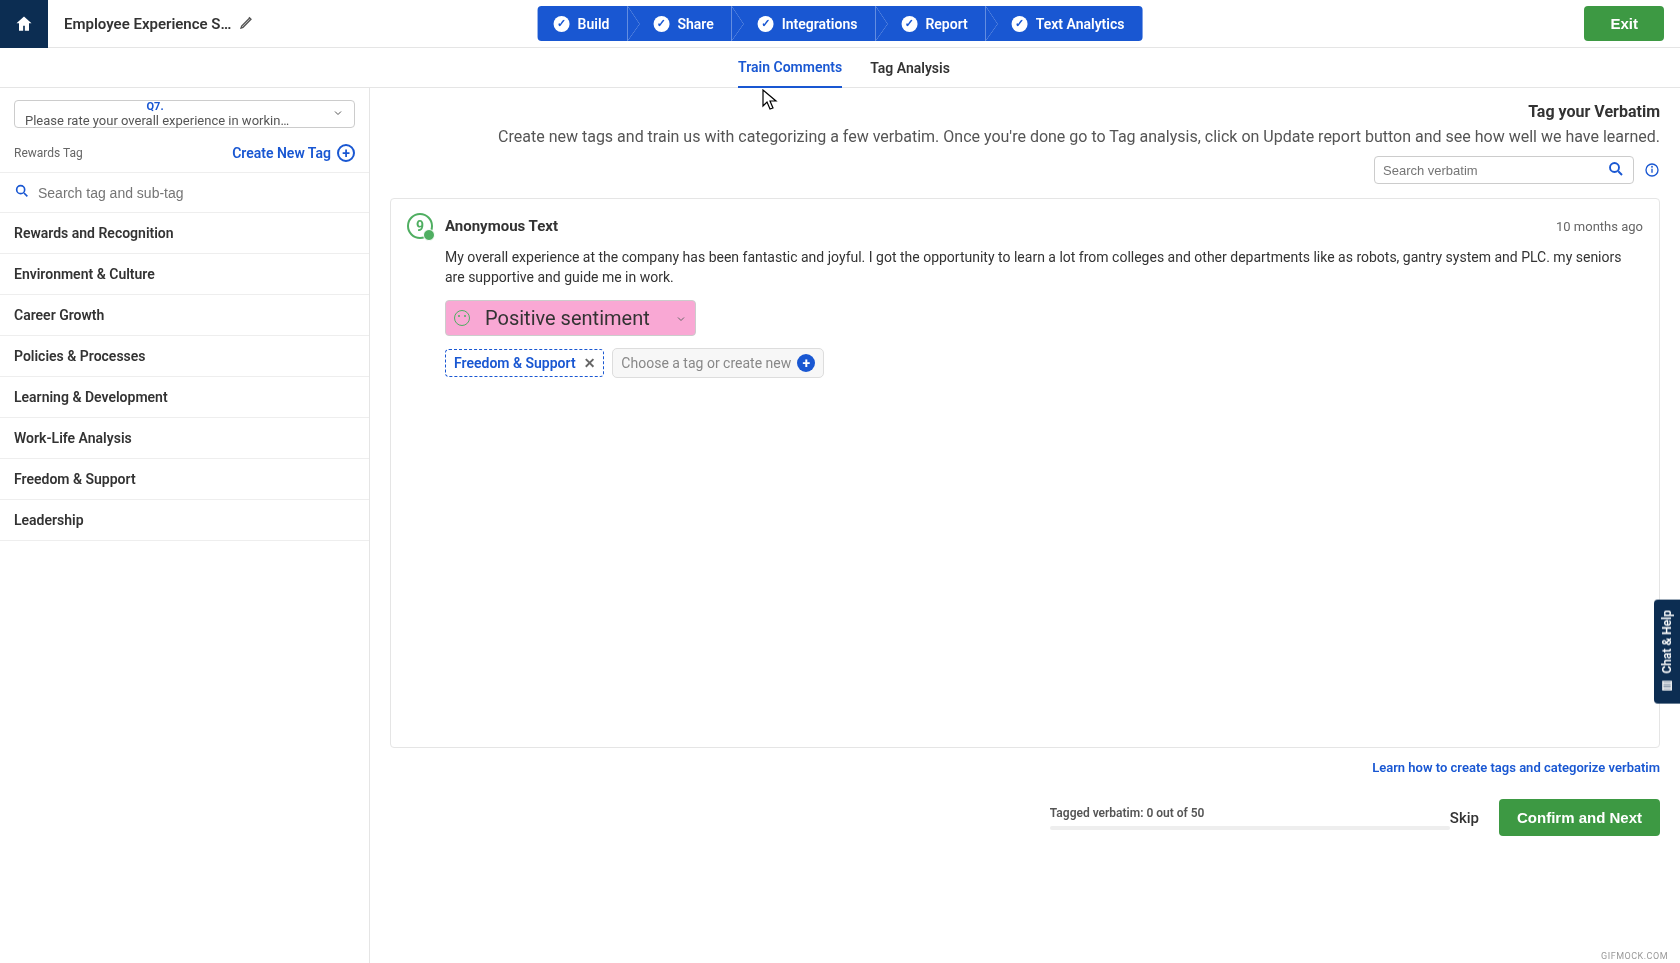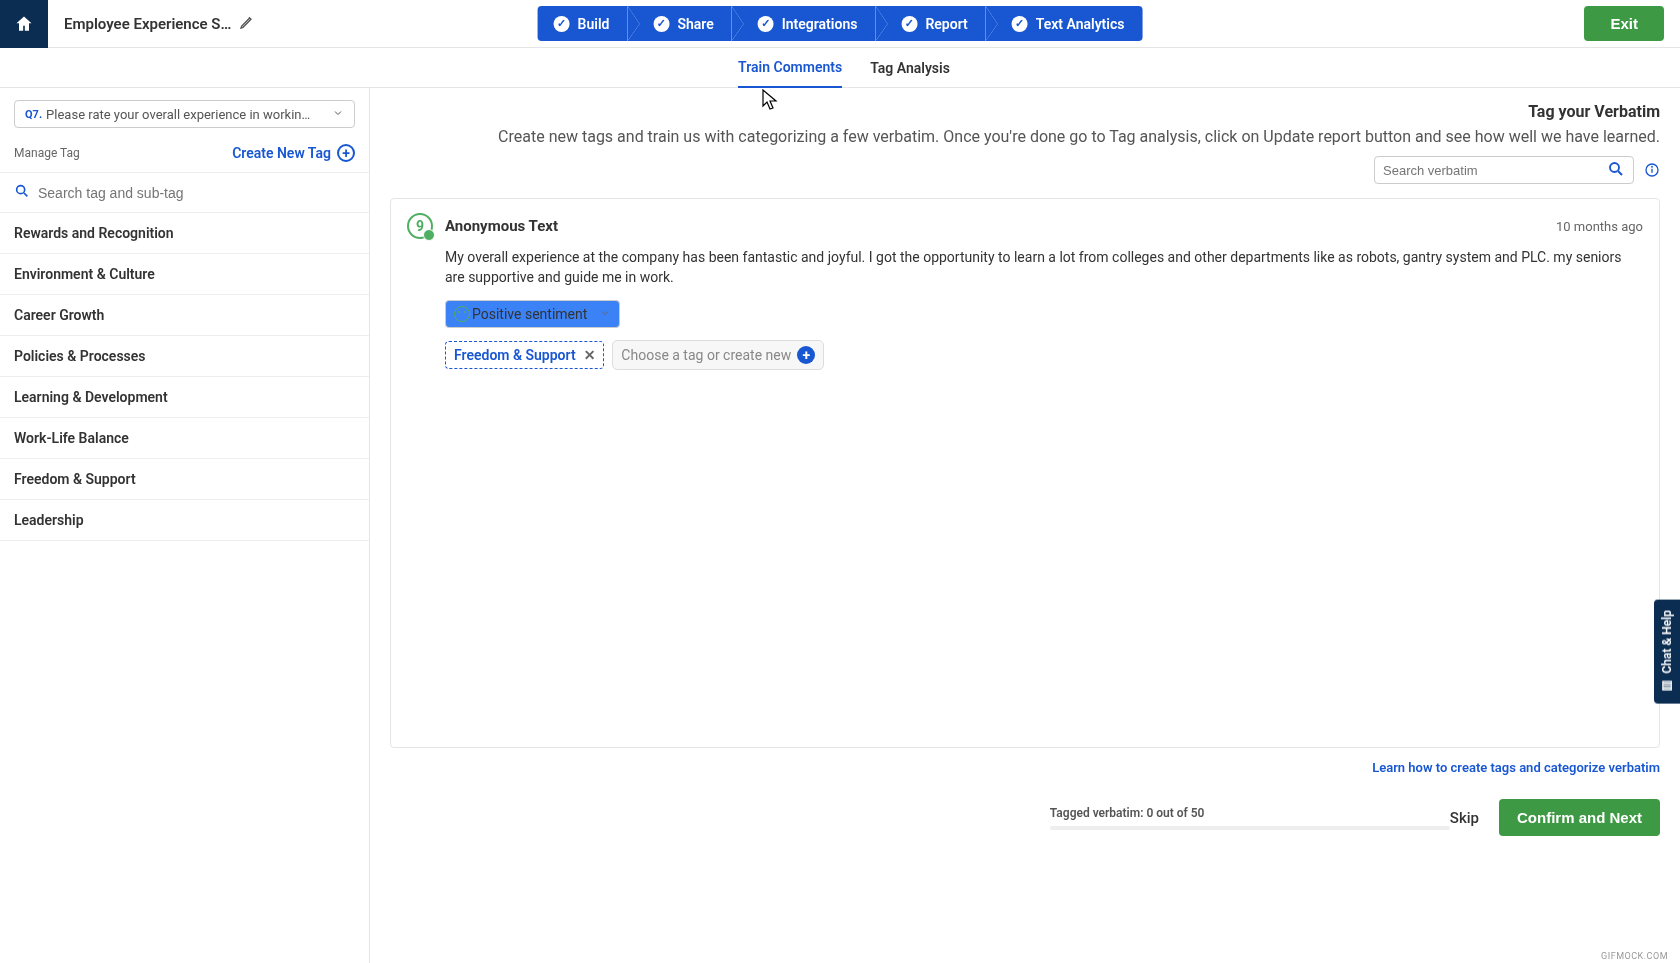--- a/index.html
+++ b/index.html
@@ -233,25 +233,25 @@
   .avatar .badge {
     position: absolute; right: -4px; bottom: -4px;
     width: 12px; height: 12px; background: #4fae61; border-radius:50%;
     border: 1px solid #fff;
   }
   .username { font-weight: 700; font-size: 15px; }
   .timestamp { margin-left: auto; font-size: 13px; color: #666; }
   .verbatim-text { font-size: 14px; color: #333; line-height: 1.45; margin-bottom: 12px; margin-left: 38px;}
   .sentiment-row { margin-left: 38px; margin-bottom: 12px;}
   .sentiment-chip {
-    display: inline-flex; align-items: center; gap: 2px;
+    display: inline-flex; align-items: center; gap: 15px;
     border: 1px solid #ccc; border-radius: 4px;
-    background: #3b82f6;
+    background: #f9a8d4;
     padding: 5px 8px;
-    font-size: 14px; color: #333;
+    font-size: 20px; color: #333;
   }
   .sentiment-chip .face {
     width: 16px; height: 16px; border: 1.5px solid #4fae61; border-radius:50%;
     position: relative;
   }
   .sentiment-chip .face::before, .sentiment-chip .face::after {
     content:""; position:absolute; width:2px;height:2px;background:#4fae61;border-radius:50%;top:4px;
   }
   .sentiment-chip .face::before { left: 3px; }
   .sentiment-chip .face::after { right: 3px; }
@@ -358,53 +358,53 @@
 <div class="cursor-arrow">
   <svg width="18" height="22" viewBox="0 0 18 22">
       <path d="M1 1 L1 17 L5 13 L8 20 L11 19 L8 12 L14 12 Z" fill="#fff" stroke="#000" stroke-width="1.2"></path>
     </svg>
 </div>
 
 <div class="content">
 
   <div class="sidebar">
     <div class="question-select">
-      <span style="display:flex;align-items:center;overflow:hidden;">
+      <span style="display:flex;align-items:center;overflow:hidden;flex-direction:column;">
         <span class="qprefix">Q7.</span>
         <span class="qtext">Please rate your overall experience in workin…</span>
       </span>
       <span>
         <svg width="12" height="12" viewBox="0 0 24 24" fill="none" stroke="#555" stroke-width="2">
             <polyline points="6 9 12 15 18 9"></polyline>
           </svg>
       </span>
     </div>
     <div class="manage-row">
-      <span class="label">Manage Tag</span>
+      <span class="label">Rewards Tag</span>
       <div class="create-tag">
         <span>Create New Tag</span>
         <span class="plus-circle">+</span>
       </div>
     </div>
     <div class="tag-search">
       <span>
         <svg width="16" height="16" viewBox="0 0 24 24" fill="none" stroke="#1957d2" stroke-width="2.5">
             <circle cx="10" cy="10" r="6"></circle>
             <line x1="15" y1="15" x2="20" y2="20"></line>
           </svg>
       </span>
       <input type="text" placeholder="Search tag and sub-tag" style="">
     </div>
     <div class="tag-list">
       <div class="tag-item">Rewards and Recognition</div>
       <div class="tag-item">Environment &amp; Culture</div>
       <div class="tag-item">Career Growth</div>
       <div class="tag-item">Policies &amp; Processes</div>
       <div class="tag-item">Learning &amp; Development</div>
-      <div class="tag-item">Work-Life Balance</div>
+      <div class="tag-item">Work-Life Analysis</div>
       <div class="tag-item">Freedom &amp; Support</div>
       <div class="tag-item">Leadership</div>
     </div>
   </div>
 
   <div class="main">
     <div class="main-heading">Tag your Verbatim</div>
     <div class="main-sub">Create new tags and train us with categorizing a few verbatim. Once you're done go to Tag analysis, click on Update report button and see how well we have learned.</div>
     <div class="verbatim-search-row">
       <div class="verbatim-search">

